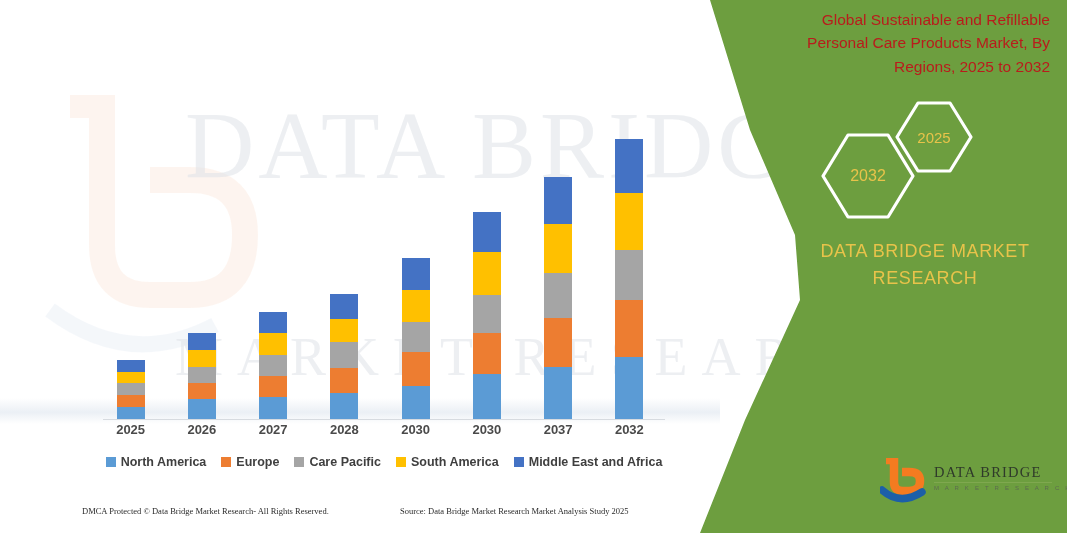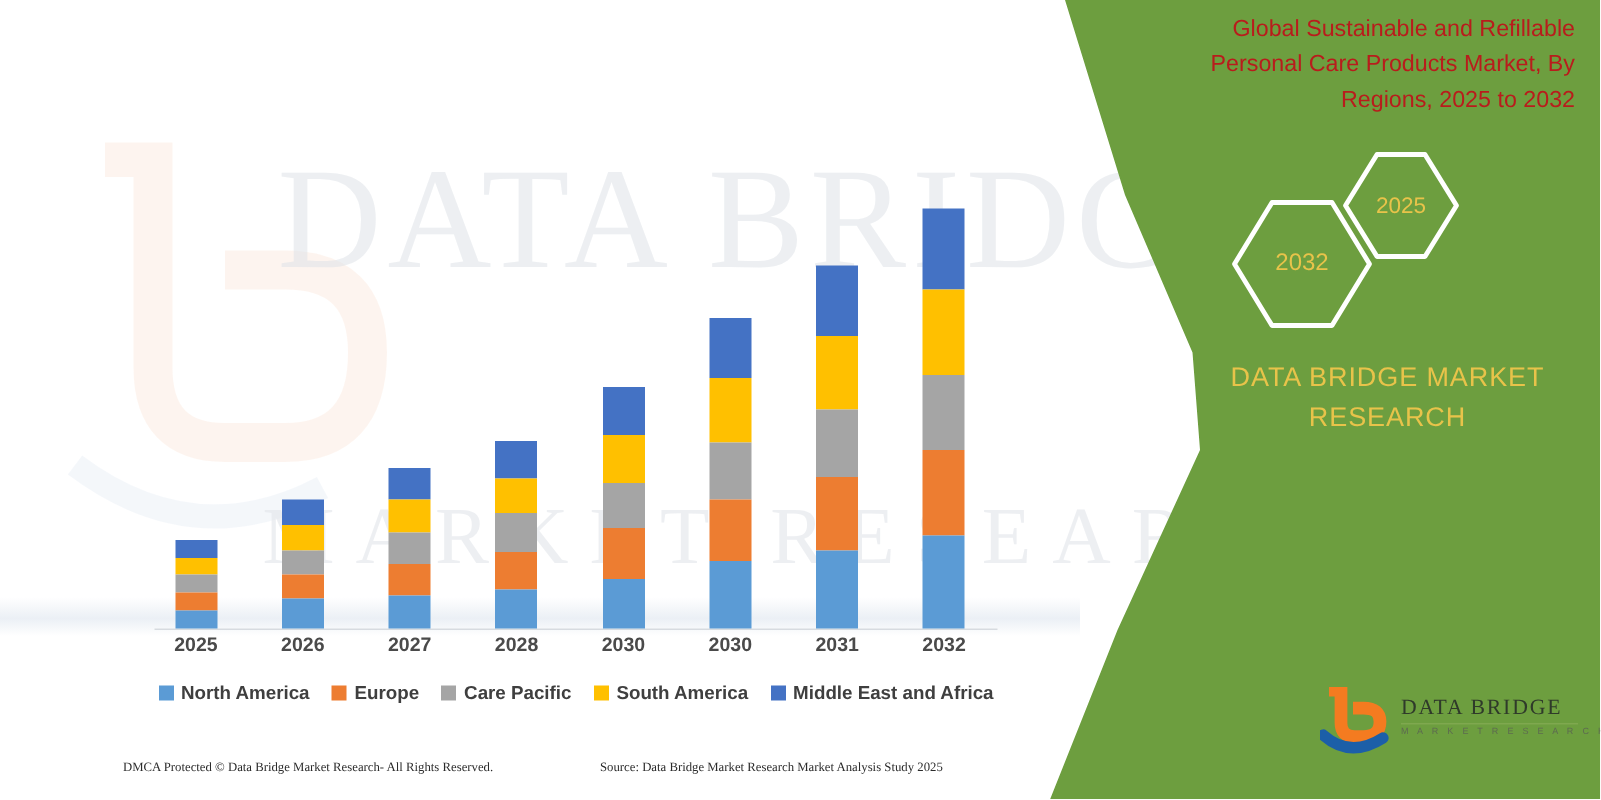--- a/index.html
+++ b/index.html
@@ -203,21 +203,21 @@
             </div>
           </div>
         </div>
       <div class="xlabels" id="xlabels">
           <div class="xlab">2025</div>
           <div class="xlab">2026</div>
           <div class="xlab">2027</div>
           <div class="xlab">2028</div>
           <div class="xlab">2030</div>
           <div class="xlab">2030</div>
-          <div class="xlab">2031</div>
+          <div class="xlab">2037</div>
           <div class="xlab">2032</div>
         </div>
     </div>
 
     <div class="legend" id="legend">
         <div class="lg-item">
           <span class="lg-swatch" style="background: rgb(91, 155, 213);"></span>
           <span class="lg-label">North America</span>
         </div>
         <div class="lg-item">

